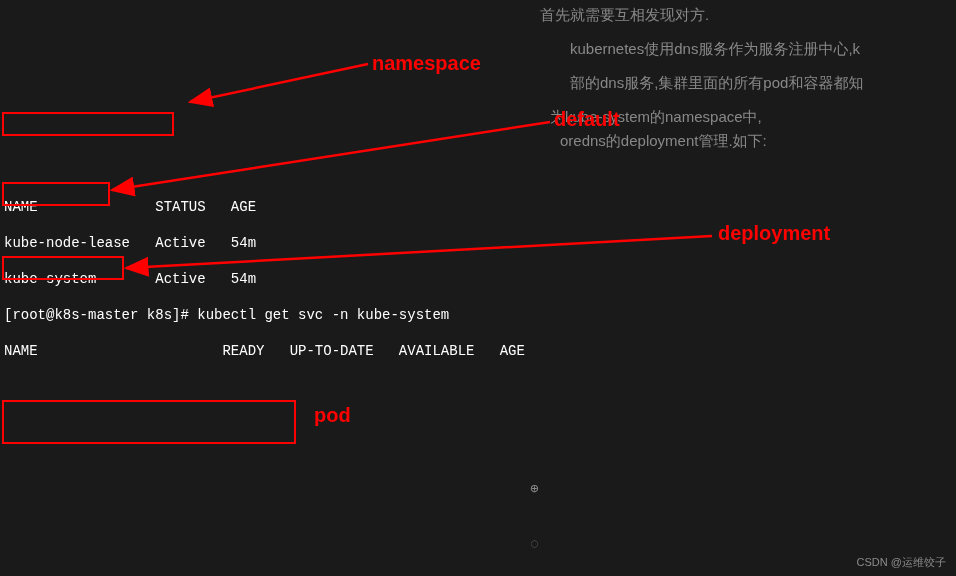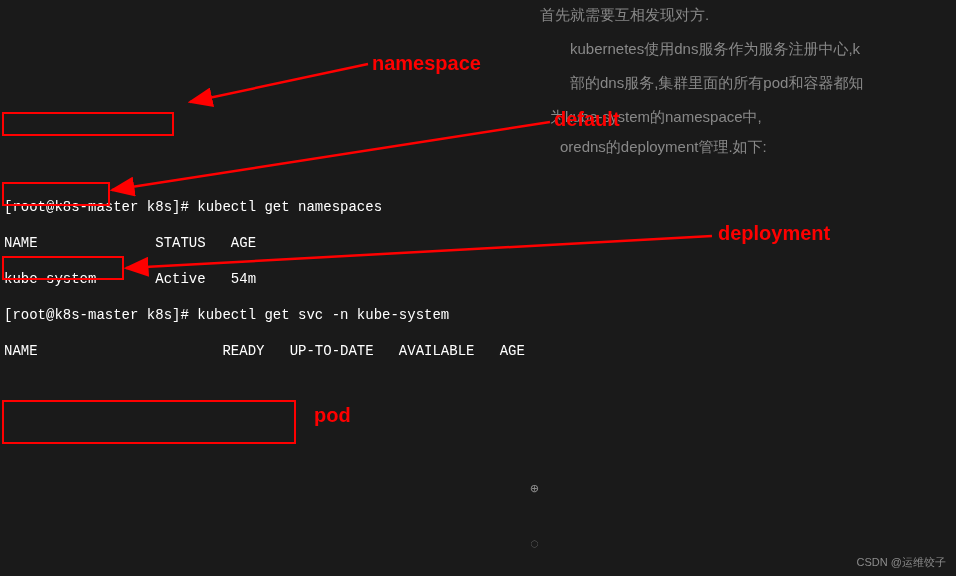--- a/index.html
+++ b/index.html
@@ -62,25 +62,25 @@
 </head>
 <body>
 
 
 
 
 <div class="bg-text" style="top:6px;left:540px;">首先就需要互相发现对方.</div>
 <div class="bg-text" style="top:40px;left:570px;">kubernetes使用dns服务作为服务注册中心,k</div>
 <div class="bg-text" style="top:74px;left:570px;">部的dns服务,集群里面的所有pod和容器都知</div>
 <div class="bg-text" style="top:108px;left:550px;">为kube-system的namespace中,</div>
-<div class="bg-text" style="top:138px;left:560px;">oredns的deployment管理.如下:</div>
+<div class="bg-text" style="top:132px;left:560px;">oredns的deployment管理.如下:</div>
 
 <div class="terminal">
-<span class="line"><span>[root@k8s-master k8s]# </span><span>kubectl get namespaces</span></span>
 <span class="line">NAME              STATUS   AGE</span>
+<span class="line">kube-node-lease   Active   54m</span>
 <span class="line">kube-system       Active   54m</span>
 <span class="line"><span>[root@k8s-master k8s]# </span><span>kubectl get svc -n kube-system</span></span>
 <span class="line">NAME                      READY   UP-TO-DATE   AVAILABLE   AGE</span>
 
 
 
 
 
 
 

